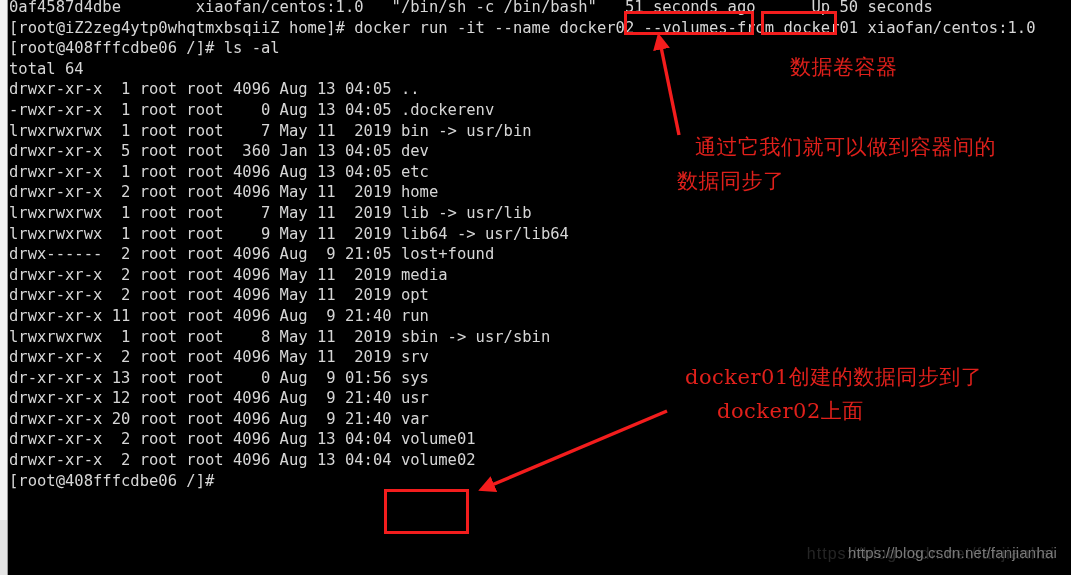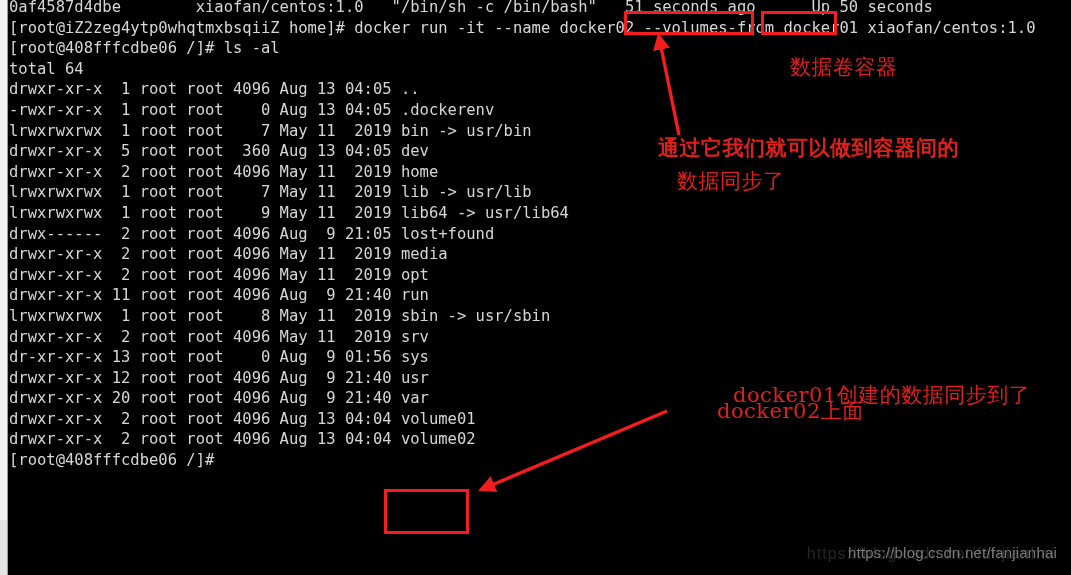--- a/index.html
+++ b/index.html
@@ -100,21 +100,22 @@
   <div id="left-edge-bottom"></div>
 
   <div id="term">
     <div class="line">0af4587d4dbe        xiaofan/centos:1.0   "/bin/sh -c /bin/bash"   51 seconds ago      Up 50 seconds</div>
     <div class="line">[root@iZ2zeg4ytp0whqtmxbsqiiZ home]# docker run -it --name docker02 --volumes-from docker01 xiaofan/centos:1.0</div>
     <div class="line">[root@408fffcdbe06 /]# ls -al</div>
     <div class="line">total 64</div>
     <div class="line">drwxr-xr-x  1 root root 4096 Aug 13 04:05 ..</div>
     <div class="line">-rwxr-xr-x  1 root root    0 Aug 13 04:05 .dockerenv</div>
     <div class="line">lrwxrwxrwx  1 root root    7 May 11  2019 bin -&gt; usr/bin</div>
-    <div class="line">drwxr-xr-x  5 root root  360 Aug 13 04:05 dev</div>
+    <div class="line">drwxr-xr-x  5 root root  360 Jan 13 04:05 dev</div>
+    <div class="line">drwxr-xr-x  1 root root 4096 Aug 13 04:05 etc</div>
     <div class="line">drwxr-xr-x  2 root root 4096 May 11  2019 home</div>
     <div class="line">lrwxrwxrwx  1 root root    7 May 11  2019 lib -&gt; usr/lib</div>
     <div class="line">lrwxrwxrwx  1 root root    9 May 11  2019 lib64 -&gt; usr/lib64</div>
     <div class="line">drwx------  2 root root 4096 Aug  9 21:05 lost+found</div>
     <div class="line">drwxr-xr-x  2 root root 4096 May 11  2019 media</div>
     <div class="line">drwxr-xr-x  2 root root 4096 May 11  2019 opt</div>
     <div class="line">drwxr-xr-x 11 root root 4096 Aug  9 21:40 run</div>
     <div class="line">lrwxrwxrwx  1 root root    8 May 11  2019 sbin -&gt; usr/sbin</div>
     <div class="line">drwxr-xr-x  2 root root 4096 May 11  2019 srv</div>
     <div class="line">dr-xr-xr-x 13 root root    0 Aug  9 01:56 sys</div>
@@ -134,22 +135,22 @@
       <marker id="arrowhead" markerWidth="5" markerHeight="5" refX="2.2" refY="2.5" orient="auto">
         <polygon points="0 0, 5 2.5, 0 5" fill="#f31d1d"></polygon>
       </marker>
     </defs>
     <line x1="679" y1="135" x2="660" y2="42" stroke="#f31d1d" stroke-width="3.4" marker-end="url(#arrowhead)"></line>
     <line x1="667" y1="411" x2="487" y2="487" stroke="#f31d1d" stroke-width="3.4" marker-end="url(#arrowhead)"></line>
   </svg>
 
   <div class="cn-note" style="left:790px; top:52px;">数据卷容器</div>
 
-  <div class="cn-note" style="left:658px; top:132px;font-weight:bold;">通过它我们就可以做到容器间的</div>
+  <div class="cn-note" style="left:695px; top:132px;">通过它我们就可以做到容器间的</div>
   <div class="cn-note" style="left:677px; top:166px;">数据同步了</div>
 
-  <div class="cn-note" style="left:733px; top:362px;margin-top:18px;">docker01创建的数据同步到了</div>
+  <div class="cn-note" style="left:685px; top:362px;">docker01创建的数据同步到了</div>
   <div class="cn-note" style="left:717px; top:396px;">docker02上面</div>
 
   <div id="watermark-ghost">https://blog.csdn.net/fanjianhai</div>
   <div id="watermark">https://blog.csdn.net/fanjianhai</div>
 
 </div>
 
 </body></html>

